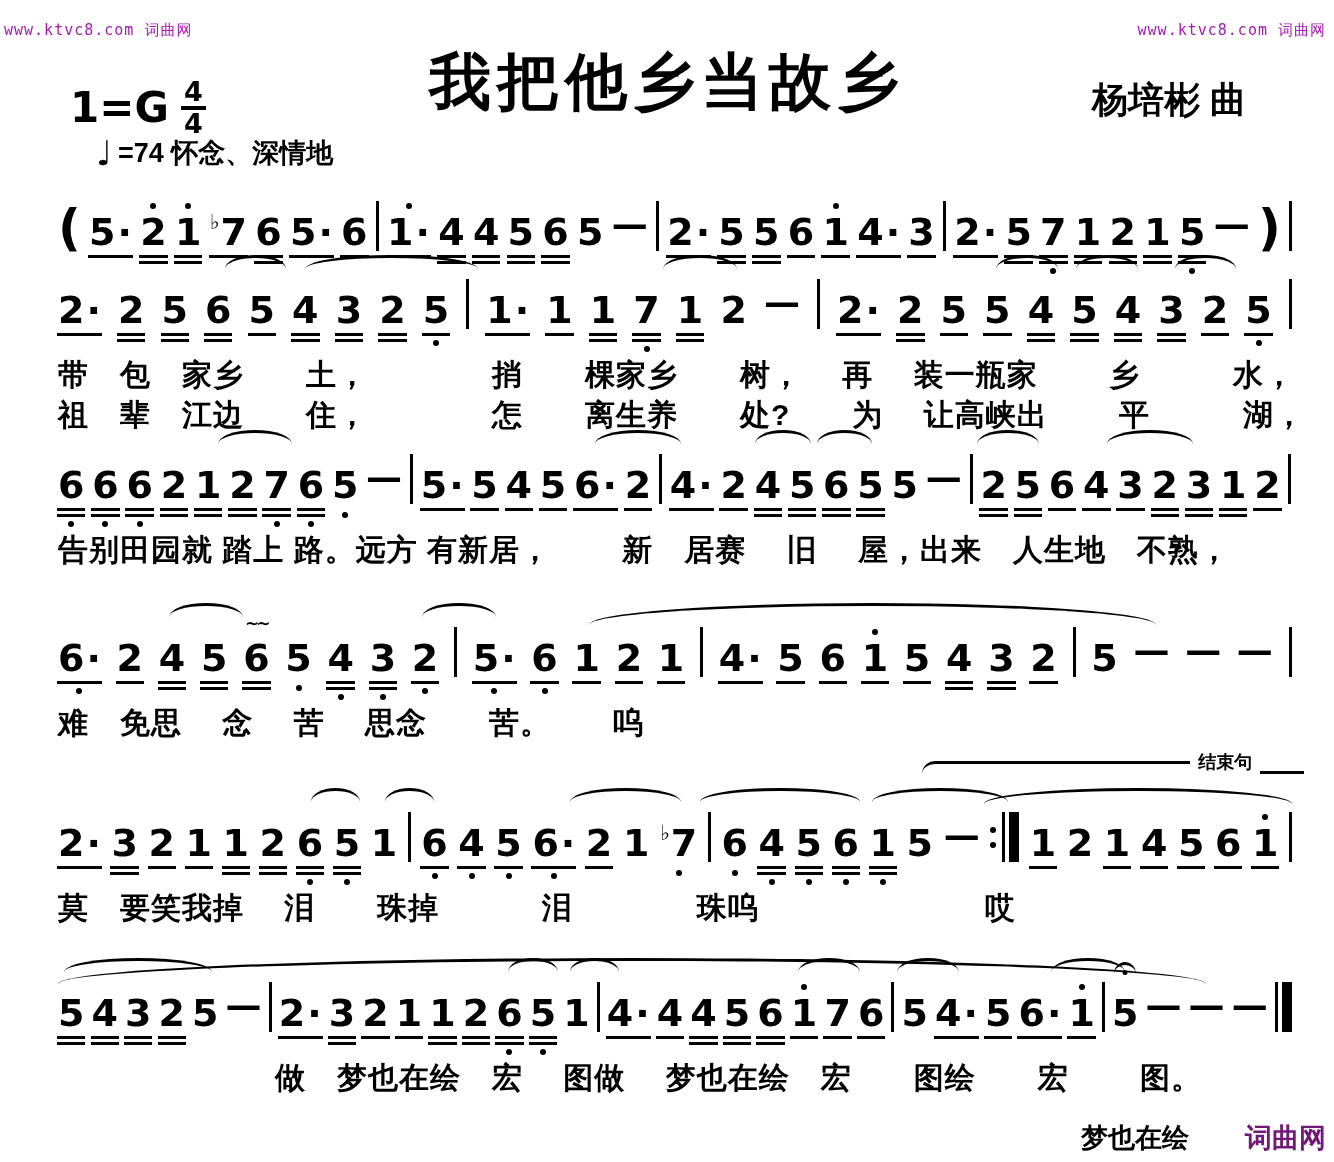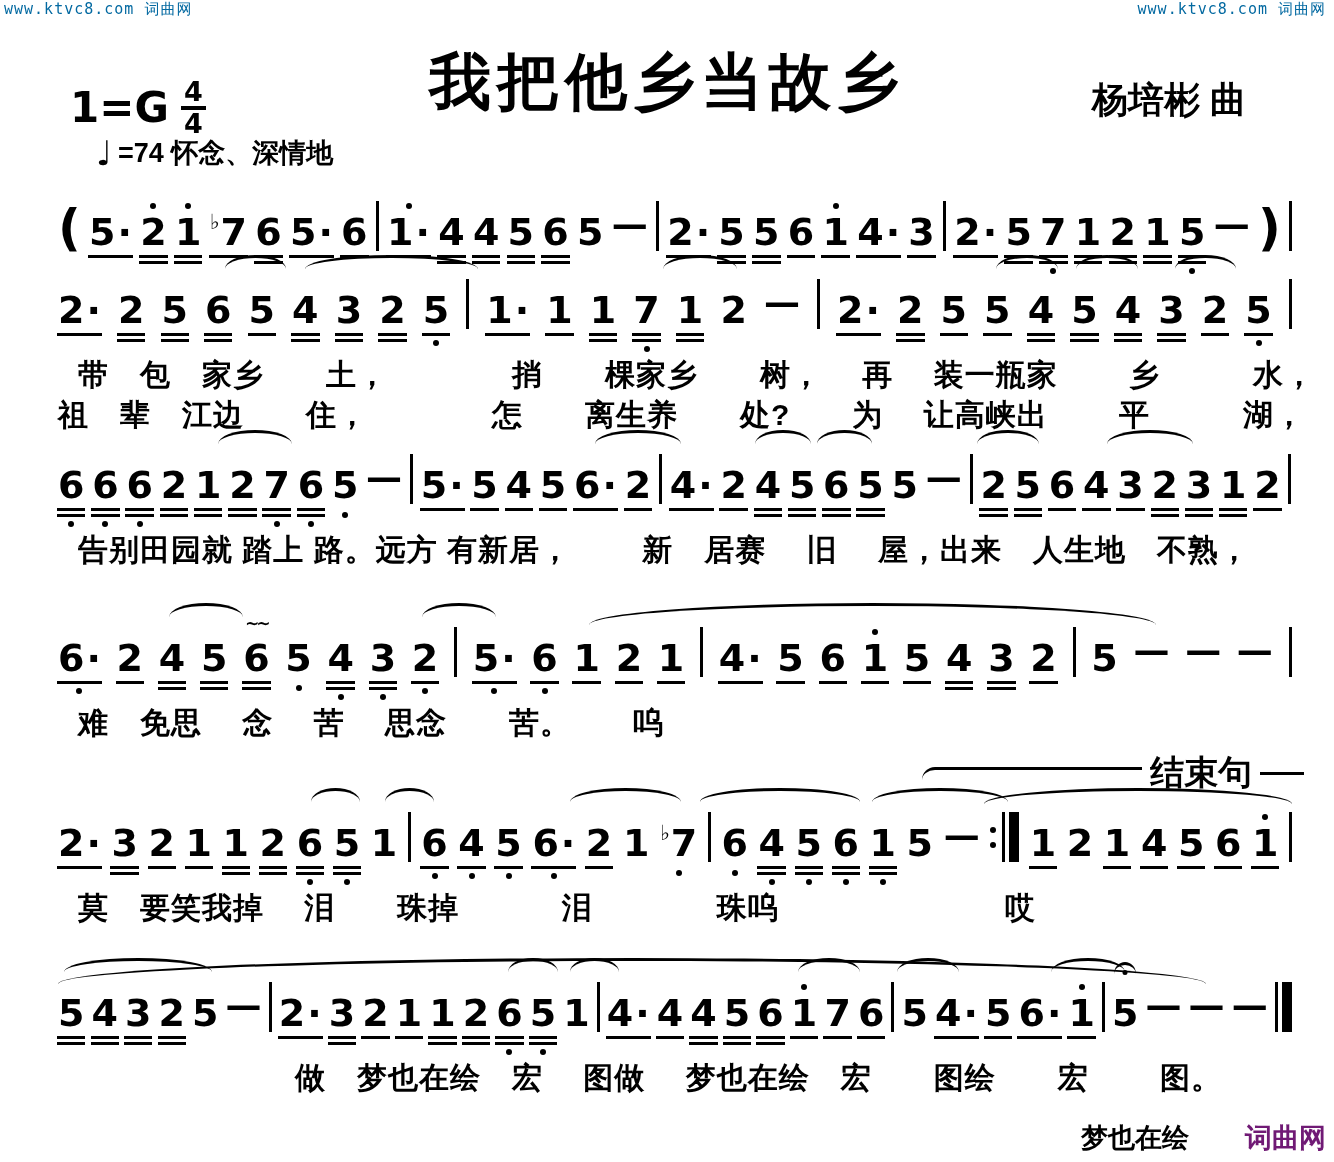--- a/index.html
+++ b/index.html
@@ -1,21 +1,21 @@
 <!DOCTYPE html>
 <html><head>
 <meta charset="utf-8">
 <style>
   * { margin:0; padding:0; box-sizing:border-box; }
   html,body { background:#fff; }
   body { font-family:"Liberation Sans", sans-serif; color:#000; }
   .sheet { position:relative; width:1334px; height:1162px; background:#fff; overflow:hidden; }
 
   
-  .wm { position:absolute; top:0; font:15px "DejaVu Sans Mono", monospace; color:#0369a1; letter-spacing:1px; }
+  .wm { position:absolute; top:21px; font:15px "DejaVu Sans Mono", monospace; color:#a21caf; letter-spacing:1px; }
   .wm-left { left:4px; }
   .wm-right { right:8px; }
 
   
   .title { position:absolute; top:40px; left:0; right:0; text-align:center;
            font-size:62px; font-weight:900; letter-spacing:6px; font-family:"DejaVu Sans",sans-serif; }
   .subtitle { position:absolute; top:130px; left:0; right:0; text-align:center;
               font-size:31px; font-weight:bold; letter-spacing:4px; }
   .credits { position:absolute; top:74px; right:88px; font-size:36px; font-weight:bold; line-height:1.45; text-align:left; }
   .keyrow { position:absolute; top:78px; left:70px; display:flex; align-items:center; gap:12px;
@@ -49,23 +49,23 @@
   .paren { font-size:50px; font-weight:bold; font-family:"DejaVu Sans",sans-serif; line-height:.9; }
   .bar { width:3px; height:50px; background:#000; }
   .rpt, .finb { display:flex; align-items:center; gap:4px; height:50px; }
   .rpt .dots { display:flex; flex-direction:column; gap:9px; margin-right:2px; }
   .rpt .dots i { width:6px; height:6px; border-radius:50%; background:#000; }
   .thin { width:3px; height:50px; background:#000; }
   .thick { width:10px; height:50px; background:#000; }
   .arc { position:absolute; height:14px; border-top:3px solid #000;
          border-radius:50% 50% 0 0/100% 100% 0 0; top:-28px; }
   .lyr { font-size:30px; font-weight:bold; white-space:pre; line-height:1.32; letter-spacing:1px; }
-  .lyr.first { margin-top:26px;margin-left:20px; }
-  .endlabel { position:absolute; top:-66px; left:70%; right:-1%; display:flex; align-items:center; gap:8px;
-              font-size:34px; font-weight:bold; }
+  .lyr.first { margin-top:26px; }
+  .endlabel { position:absolute; top:-66px; left:70%; right:-1%; display:flex; align-items:flex-end; gap:8px;
+              font-size:18px; font-weight:bold; }
   .endlabel::before { content:""; flex:1; border-top:3px solid #000; border-top-left-radius:22px; height:10px; }
   .endlabel::after { content:""; width:44px; border-top:3px solid #000; }
 
   
   .footer { position:absolute; bottom:6px; right:8px; display:flex; gap:56px;
             font-size:27px; font-weight:bold; }
 </style>
 </head>
 <body>
 

